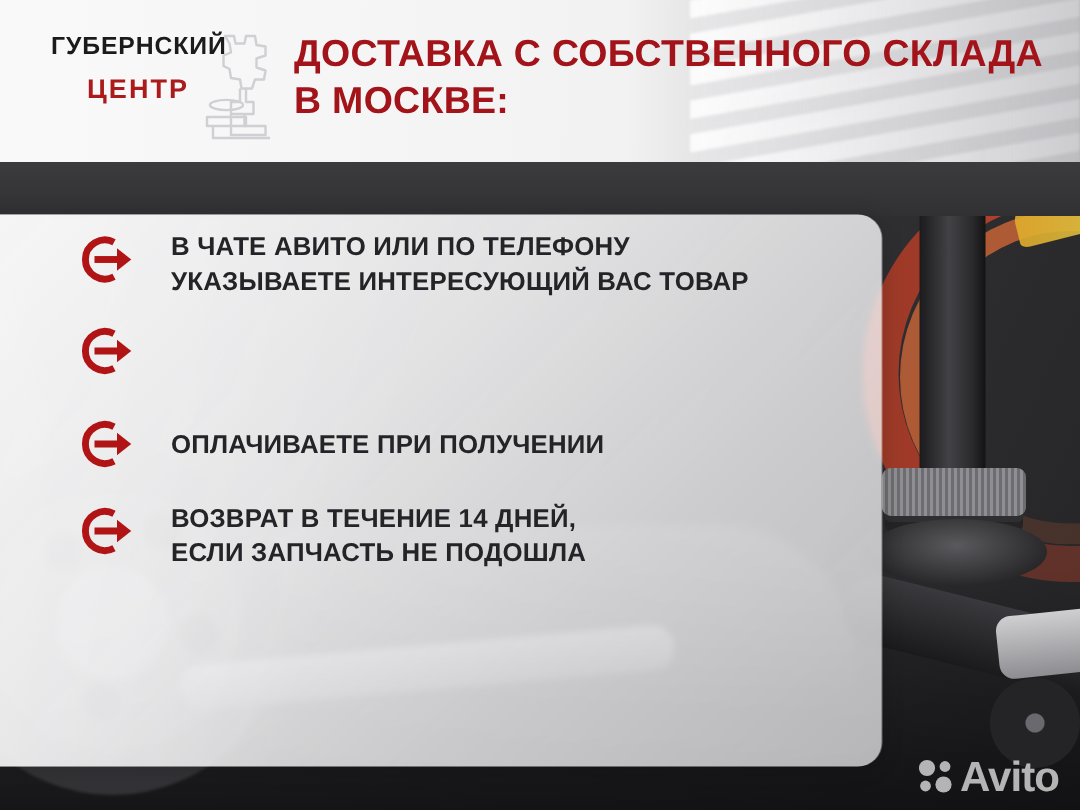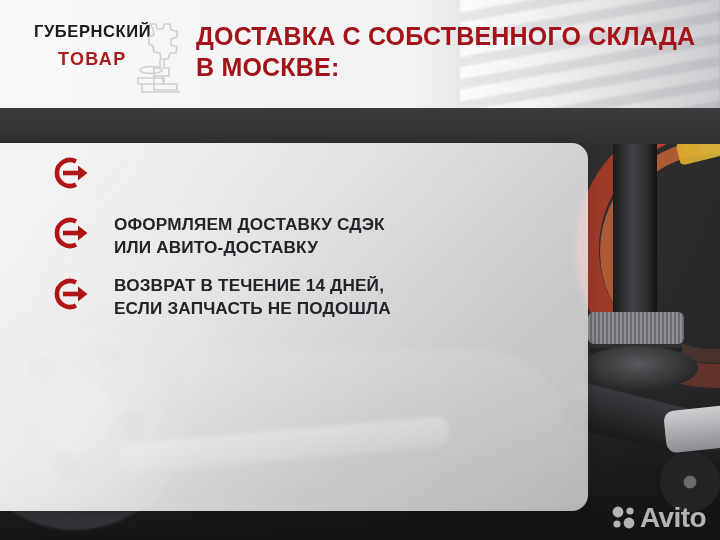--- a/index.html
+++ b/index.html
@@ -328,21 +328,21 @@
     <div class="bg-armlow"></div>
     <div class="bg-roller"></div>
     <div class="bg-bush"></div>
   </div>
 
   <div class="header">
     <div class="header-photo-fade"></div>
 
     <div class="logo">
       <div class="logo-line1">ГУБЕРНСКИЙ</div>
-      <div class="logo-line2">ТОВАР</div>
+      <div class="logo-line2">ЦЕНТР</div>
       <svg class="logo-mark" viewBox="0 0 58 80">
         <g fill="none" stroke="#cfcfd4" stroke-width="1.6" stroke-linejoin="round">
           <path d="M20 6 L26 6 L27 11 L33 11 L34 6 L40 6 L41 12 L47 13 L47 19 L41 21 L41 27 L47 29 L46 35 L40 35 L38 41 L31 41 L30 35 L24 34 L23 28 L19 26 L19 19 L24 17 L23 11 Z"></path>
           <path d="M30 41 L30 50 L24 50 L24 58 L39 58 L39 50 L34 50 L34 41"></path>
           <path d="M24 58 L24 72 L47 72 L47 66 L33 66 L33 58"></path>
           <rect x="8" y="60" width="26" height="6"></rect>
           <path d="M12 66 L12 74 L50 74"></path>
           <ellipse cx="21" cy="52" rx="11" ry="3.4"></ellipse>
         </g>
       </svg>
@@ -358,32 +358,40 @@
   </div>
 
   <div class="list">
 
     <div class="list-item">
       <svg class="bullet-icon" viewBox="0 0 40 38">
         <path d="M24 7.5 A13 13 0 1 0 24 30.5" fill="none" stroke="#b01414" stroke-width="4.6" stroke-linecap="butt"></path>
         <path d="M11 19 H29" stroke="#b01414" stroke-width="4.6" stroke-linecap="butt" fill="none"></path>
         <path d="M26 11.5 L35.5 19 L26 26.5 Z" fill="#b01414"></path>
       </svg>
+      <div class="item-text">В ЧАТЕ АВИТО ИЛИ ПО ТЕЛЕФОНУ
+УКАЗЫВАЕТЕ ИНТЕРЕСУЮЩИЙ ВАС ТОВАР</div>
     </div>
 
     <div class="list-item">
       <svg class="bullet-icon" viewBox="0 0 40 38">
         <path d="M24 7.5 A13 13 0 1 0 24 30.5" fill="none" stroke="#b01414" stroke-width="4.6" stroke-linecap="butt"></path>
         <path d="M11 19 H29" stroke="#b01414" stroke-width="4.6" stroke-linecap="butt" fill="none"></path>
         <path d="M26 11.5 L35.5 19 L26 26.5 Z" fill="#b01414"></path>
       </svg>
-      <div class="item-text">ОФОРМЛЯЕМ ДОСТАВКУ СДЭК
-ИЛИ АВИТО-ДОСТАВКУ</div>
     </div>
 
+    <div class="list-item one-line">
+      <svg class="bullet-icon" viewBox="0 0 40 38">
+        <path d="M24 7.5 A13 13 0 1 0 24 30.5" fill="none" stroke="#b01414" stroke-width="4.6" stroke-linecap="butt"></path>
+        <path d="M11 19 H29" stroke="#b01414" stroke-width="4.6" stroke-linecap="butt" fill="none"></path>
+        <path d="M26 11.5 L35.5 19 L26 26.5 Z" fill="#b01414"></path>
+      </svg>
+      <div class="item-text">ОПЛАЧИВАЕТЕ ПРИ ПОЛУЧЕНИИ</div>
+    </div>
 
     <div class="list-item">
       <svg class="bullet-icon" viewBox="0 0 40 38">
         <path d="M24 7.5 A13 13 0 1 0 24 30.5" fill="none" stroke="#b01414" stroke-width="4.6" stroke-linecap="butt"></path>
         <path d="M11 19 H29" stroke="#b01414" stroke-width="4.6" stroke-linecap="butt" fill="none"></path>
         <path d="M26 11.5 L35.5 19 L26 26.5 Z" fill="#b01414"></path>
       </svg>
       <div class="item-text">ВОЗВРАТ В ТЕЧЕНИЕ 14 ДНЕЙ,
 ЕСЛИ ЗАПЧАСТЬ НЕ ПОДОШЛА</div>
     </div>

